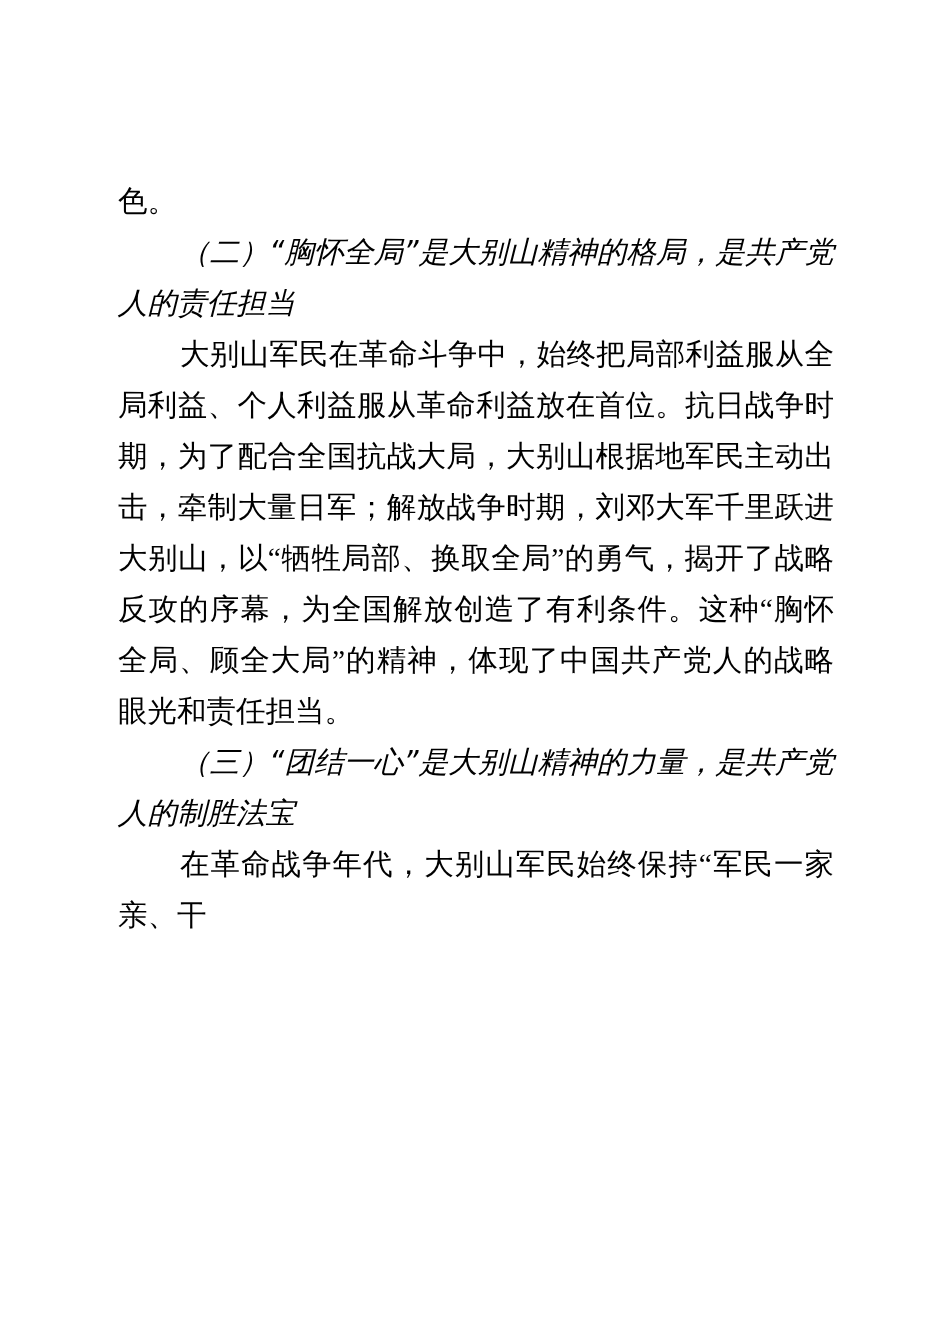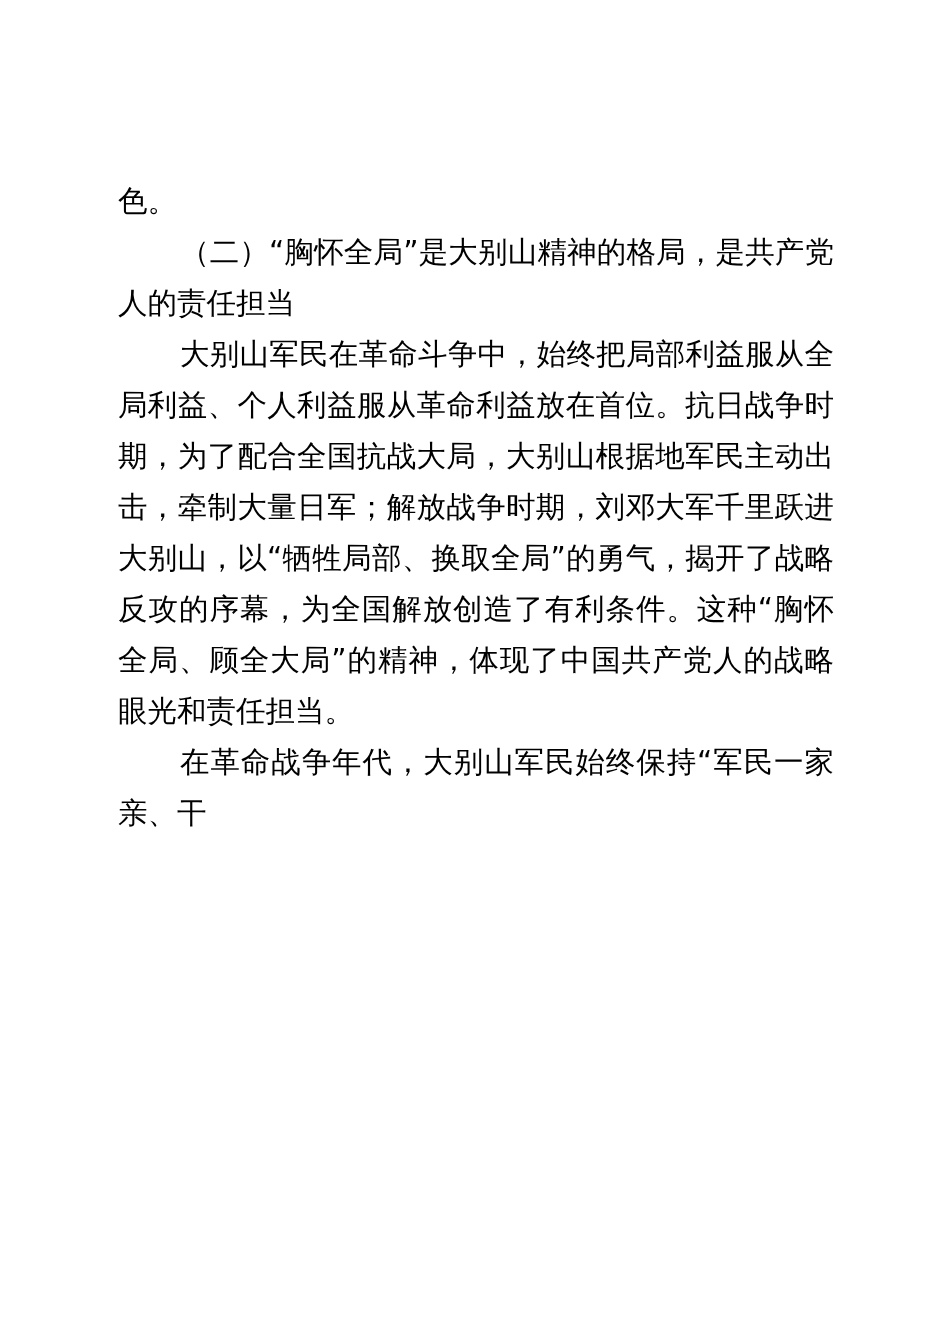--- a/index.html
+++ b/index.html
@@ -33,36 +33,39 @@
     text-align: justify;
     text-align-last: left;
     text-justify: inter-character;
     letter-spacing: 0;
     word-break: break-all;
     -webkit-font-smoothing: none;
   }
 
   .para.indent {
     text-indent: 62px;
+    font-family: Liberation Serif, serif;
   }
 
   .para.heading {
     text-indent: 62px;
+    font-style: italic;
   }
 </style>
 </head>
 <body>
 
 <div class="page">
   <div class="text-column">
 
     <p class="para">色。</p>
 
     <p class="para heading">（二）“胸怀全局”是大别山精神的格局，是共产党人的责任担当</p>
 
     <p class="para indent">大别山军民在革命斗争中，始终把局部利益服从全局利益、个人利益服从革命利益放在首位。抗日战争时期，为了配合全国抗战大局，大别山根据地军民主动出击，牵制大量日军；解放战争时期，刘邓大军千里跃进大别山，以“牺牲局部、换取全局”的勇气，揭开了战略反攻的序幕，为全国解放创造了有利条件。这种“胸怀全局、顾全大局”的精神，体现了中国共产党人的战略眼光和责任担当。</p>
 
 
+    <p class="para heading">（三）“团结一心”是大别山精神的力量，是共产党人的制胜法宝</p>
 
     <p class="para indent">在革命战争年代，大别山军民始终保持“军民一家亲、干</p>
 
   </div>
 </div>
 
 </body></html>

